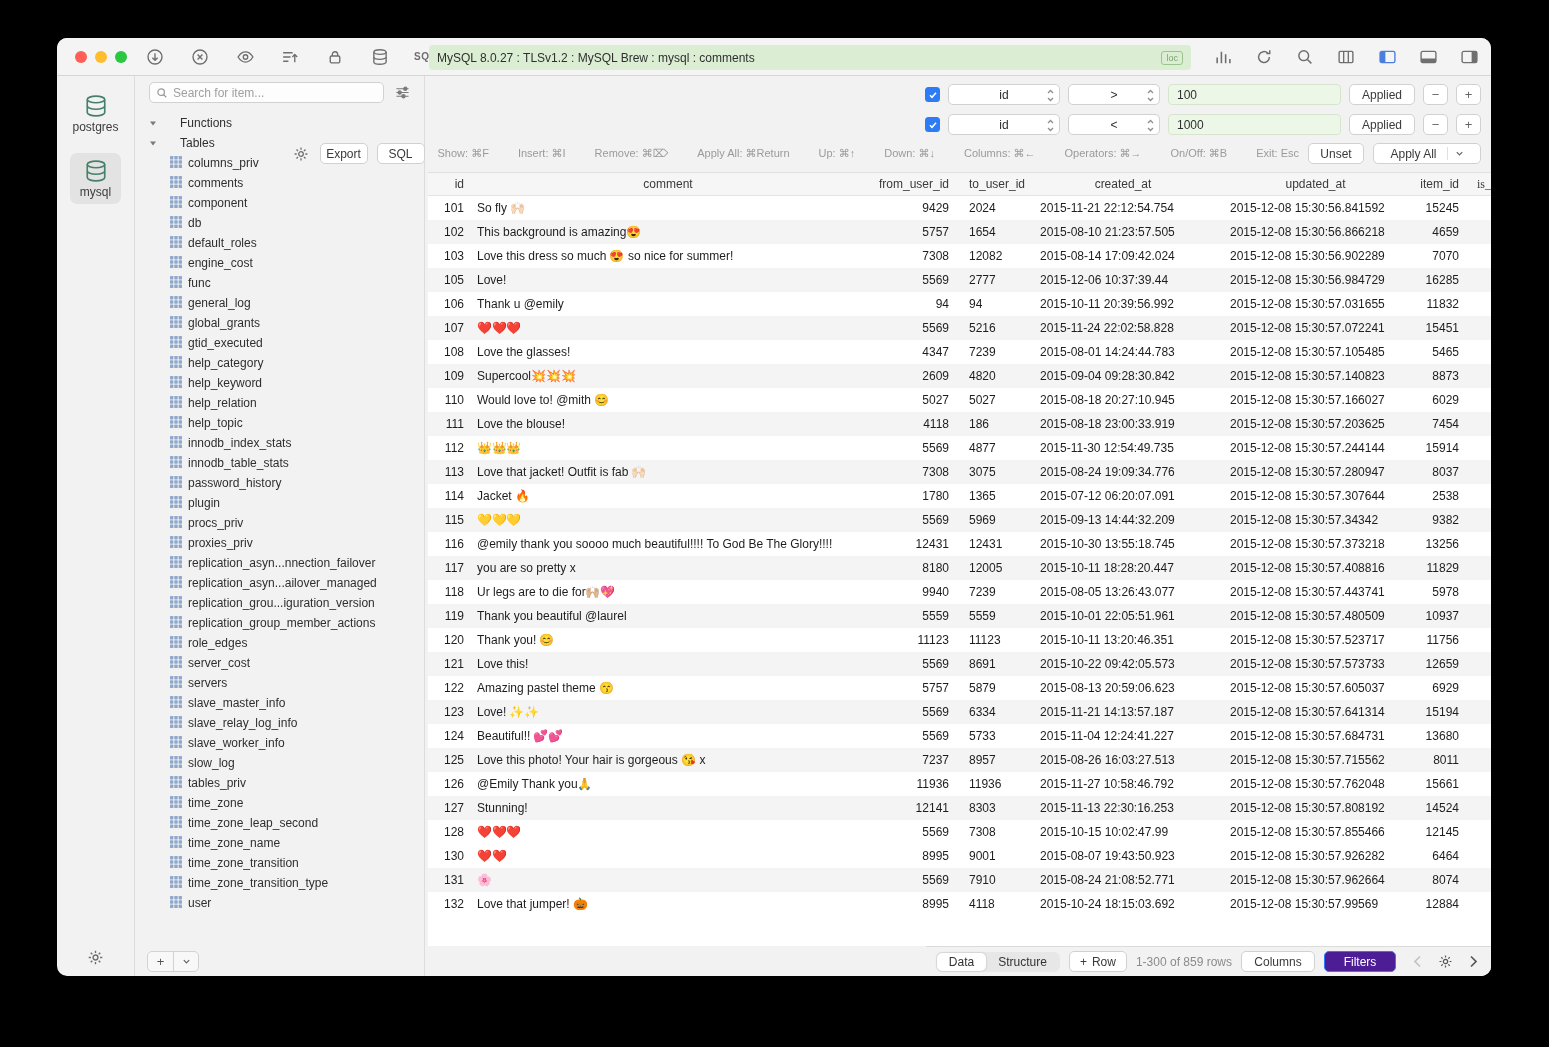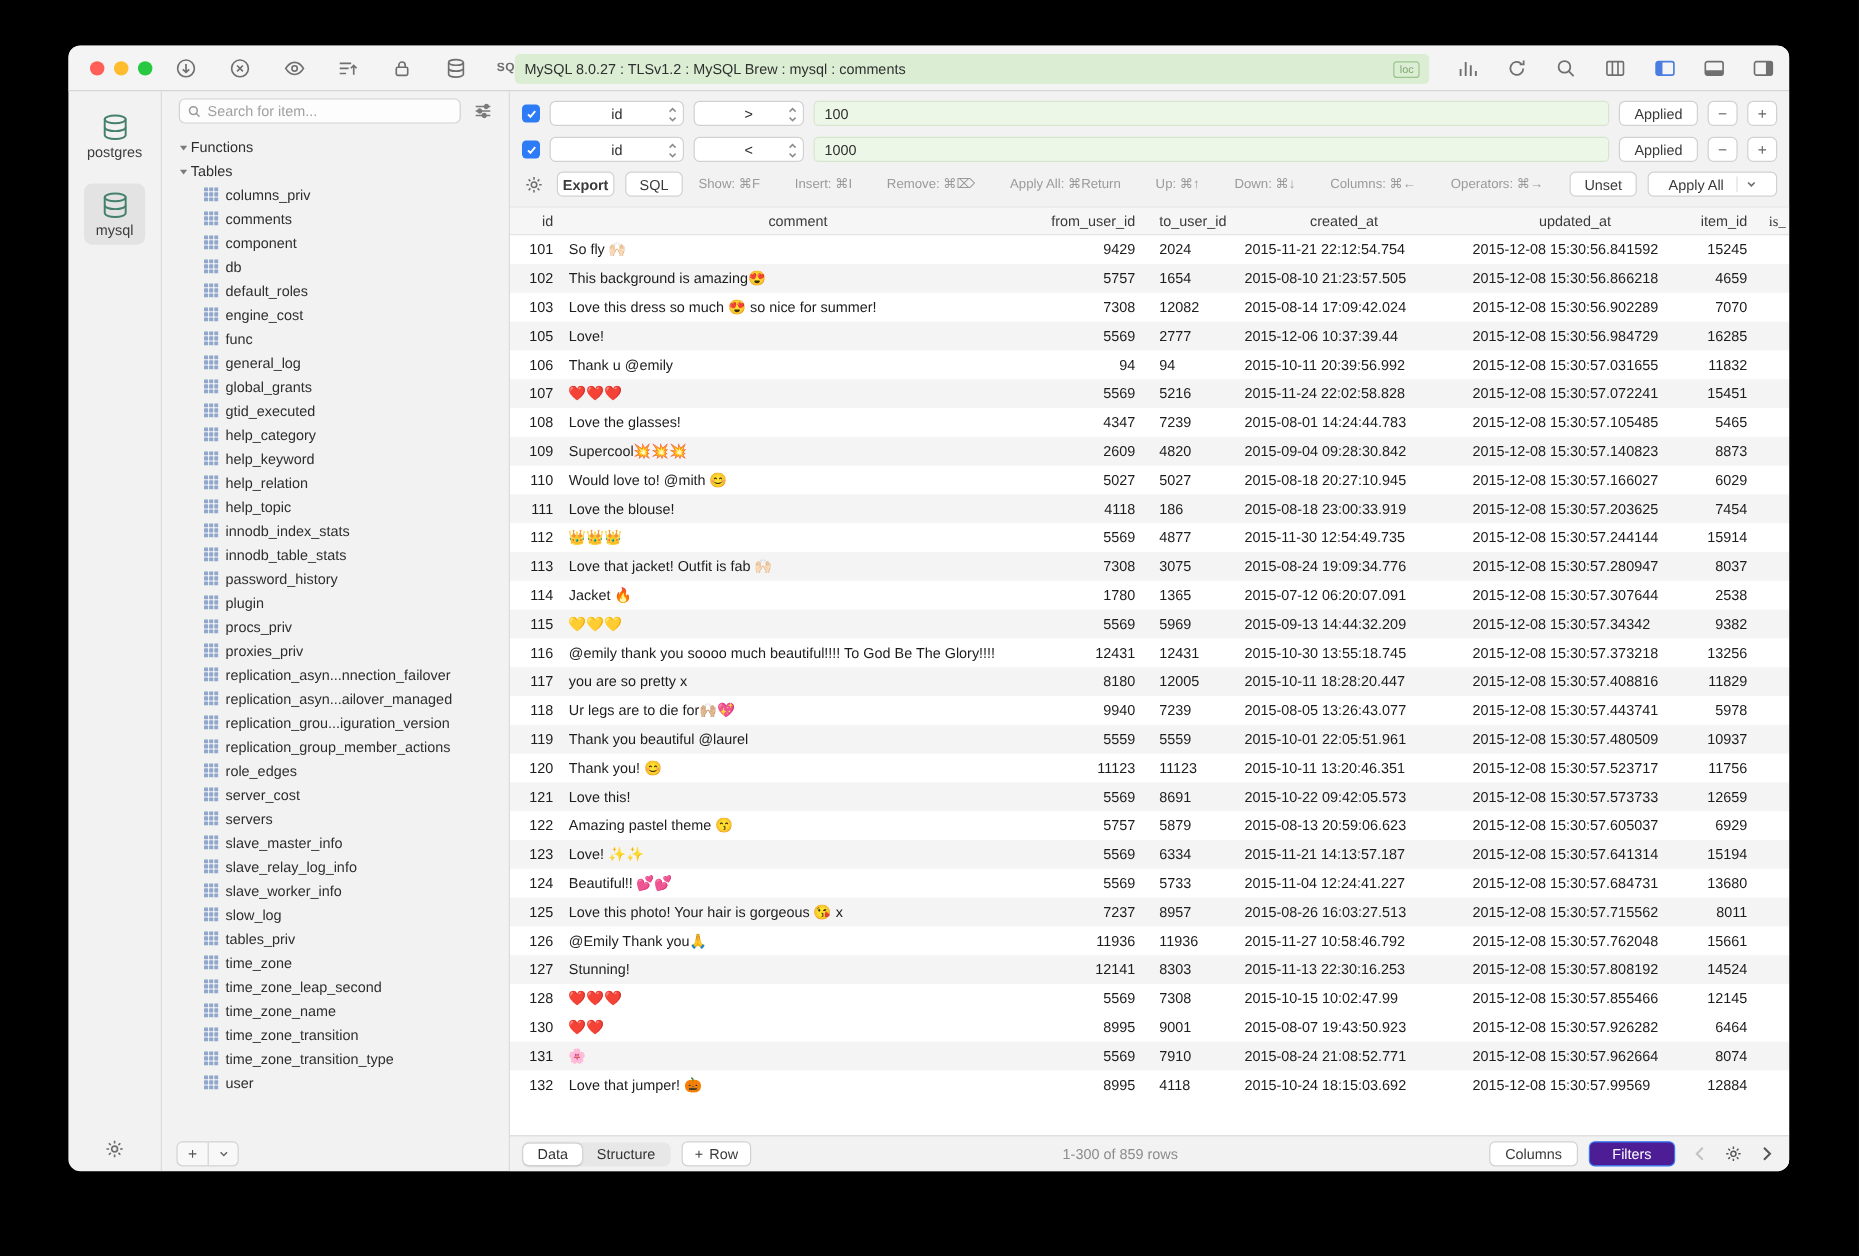--- a/index.html
+++ b/index.html
@@ -44,50 +44,50 @@
   .lp-tabs { display:flex; align-items:center; justify-content:space-between; padding:9px 16px 5px; }
   .lp-tab { font-size:12px; color:#3a3a3a; padding:3px 12px; border-radius:5px; cursor:default; }
   .lp-tab.active { background:#d7d6d6; }
   .lp-search { display:flex; align-items:center; gap:8px; padding:6px 12px 6px 14px; }
   .search-box { flex:1; height:21px; border:1px solid #d2d1d1; border-radius:5px; background:#fdfdfd;
                 display:flex; align-items:center; padding:0 6px; gap:5px; }
   .search-box input { border:none; outline:none; background:transparent; width:100%;
                       font-size:12px; color:#333; font-family:"Liberation Sans",sans-serif; }
   .search-box input::placeholder { color:#a0a0a0; }
   .tree { flex:1; overflow:hidden; padding:4px 0 0 14px; font-size:12px; color:#2e2e2e; }
-  .tree-header { display:flex; align-items:center; gap:2px; height:20px; }
+  .tree-header { display:flex; align-items:center; gap:23px; height:20px; }
   .tree-item { display:flex; align-items:center; gap:6px; height:20px; padding-left:21px; white-space:nowrap; }
   .lp-bottom { flex:0 0 30px; display:flex; align-items:center; padding:0 12px; }
   .seg-mini { display:flex; border:1px solid #d3d2d2; border-radius:5px; overflow:hidden; background:#f8f8f8; }
   .seg-mini > div { width:25px; height:19px; display:flex; align-items:center; justify-content:center;
                     font-size:13px; color:#555; }
   .seg-mini > div + div { border-left:1px solid #d3d2d2; }
 
   
-  .main { flex:1; min-width:0; display:flex; flex-direction:column; background:#f3f2f2; }
+  .main { flex:1; min-width:0; display:flex; flex-direction:column; background:#f3f2f2;align-items:flex-end; }
 
   .filters { padding:7px 10px 5px; display:flex; flex-direction:column; gap:7px; }
   .filter-row { display:flex; align-items:center; gap:8px; height:23px; }
   .fcheck { width:15px; height:15px; border-radius:3.5px; background:#2e7bf6;
             display:flex; align-items:center; justify-content:center; flex:0 0 15px; }
   .fselect { height:21px; background:#fff; border:1px solid #d2d1d1; border-radius:5px;
              display:flex; align-items:center; justify-content:center; font-size:12px; color:#2f2f2f;
              position:relative; }
   .fselect.col { width:112px; } .fselect.op { width:92px; }
   .fselect .popup-arrows { position:absolute; right:5px; top:4px; }
   .fvalue { flex:1; height:21px; background:#edf7e8; border:1px solid #d7e5cf; border-radius:4px; }
   .fvalue input { width:100%; height:100%; border:none; outline:none; background:transparent;
                   padding:0 8px; font-size:12px; color:#2f2f2f; font-family:"Liberation Sans",sans-serif; }
   .btn { height:21px; background:#fff; border:1px solid #d2d1d1; border-radius:5px;
          display:flex; align-items:center; justify-content:center; font-size:12px; color:#3a3a3a; }
   .btn.applied { width:66px; }
   .btn.small { width:25px; color:#666; font-size:13px; }
 
   .actions { display:flex; align-items:center; gap:9px; padding:2px 10px 8px; }
-  .btn.export { width:48px;font-weight:bold; } .btn.sql { width:48px; }
+  .btn.export { width:48px; } .btn.sql { width:48px; }
   .hints { flex:1; display:flex; gap:29px; overflow:hidden; white-space:nowrap;
            font-size:11px; color:#9b9a9a; padding-left:4px; }
   .btn.unset { width:56px; }
   .btn.applyall { width:108px; gap:8px; }
   .btn.applyall .chev-dn { margin-left:2px; border-left:1px solid #e0e0e0; padding-left:7px;
                            display:flex; align-items:center; height:13px; }
 
   
   .dtable { flex:1; min-height:0; background:#fff; border-top:1px solid #e0e0e0;
             display:flex; flex-direction:column; overflow:hidden; }

